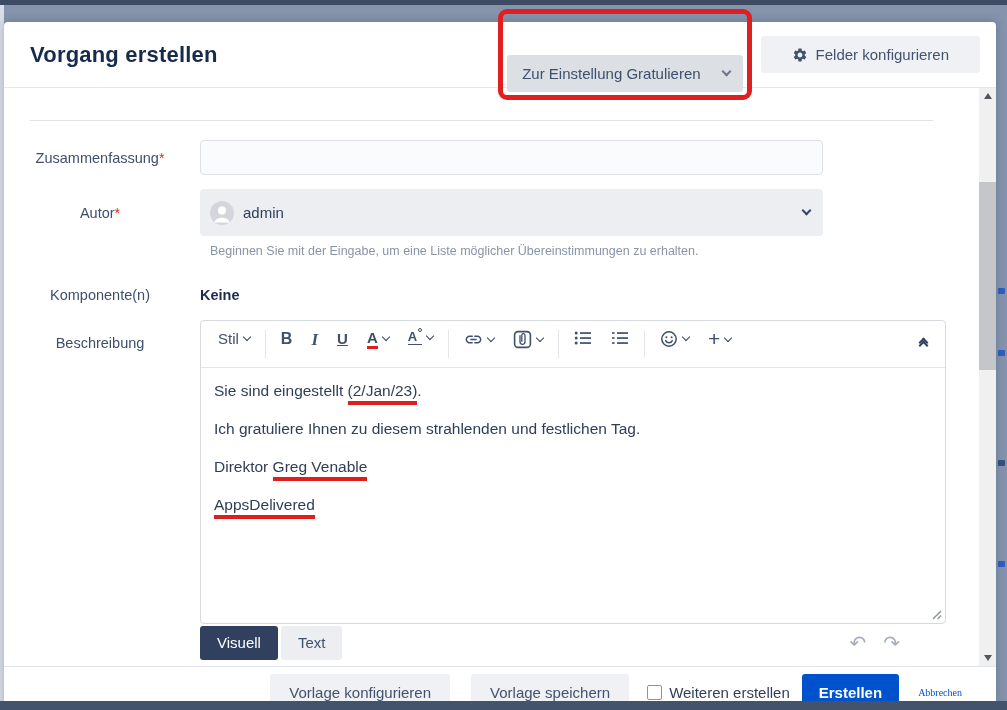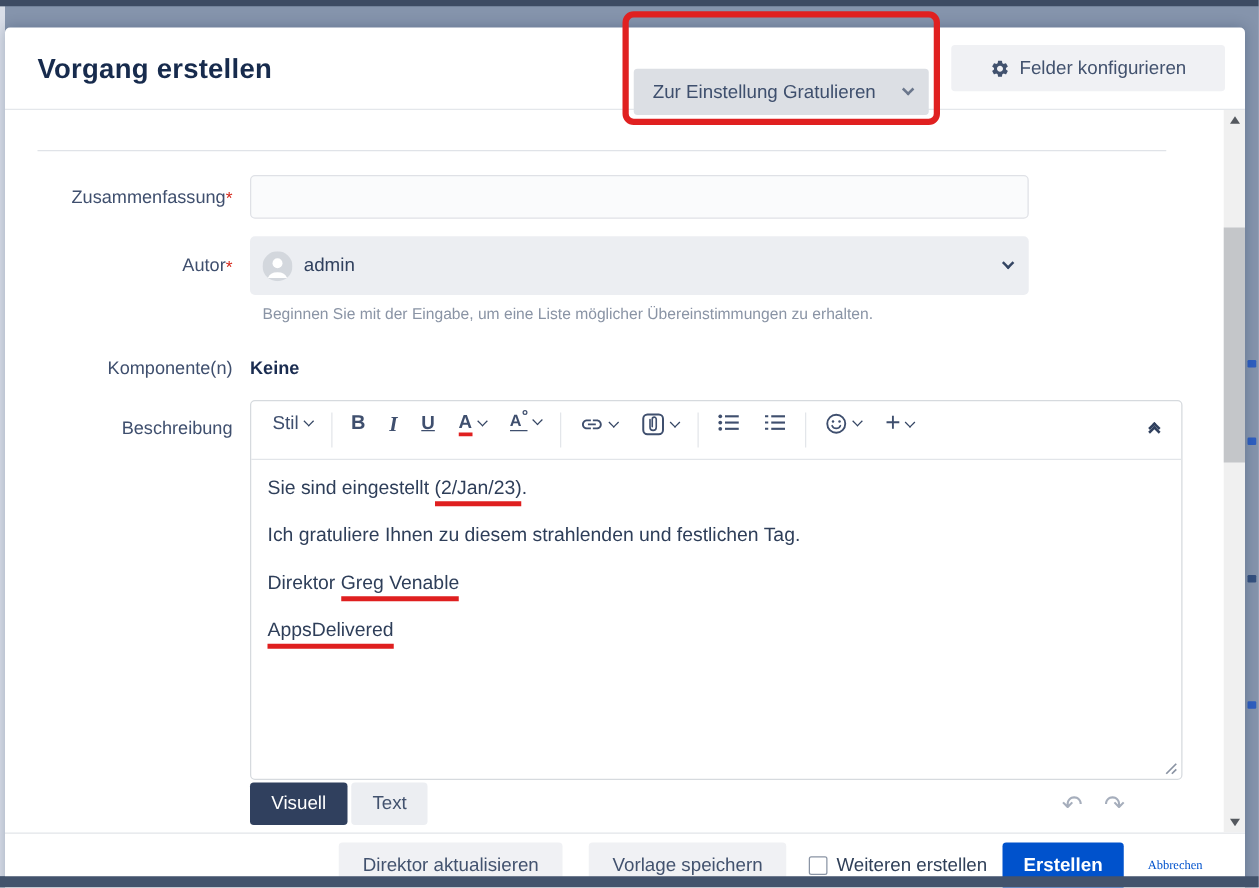--- a/index.html
+++ b/index.html
@@ -63,21 +63,21 @@
   .sb-arrow { position:absolute; left:0; width:17px; height:16px; display:flex; align-items:center; justify-content:center; }
   .sb-arrow.up { top:0; } .sb-arrow.down { bottom:0; }
   .tri-up   { width:0;height:0;border-left:4px solid transparent;border-right:4px solid transparent;border-bottom:6px solid #54585e; }
   .tri-down { width:0;height:0;border-left:4px solid transparent;border-right:4px solid transparent;border-top:6px solid #54585e; }
   .sb-thumb { position:absolute; left:0; top:94px; width:17px; height:188px; background:#c4c6c9; }
 
   .form-divider { margin:32px 46px 0 26px; border-top:1px solid #e0e3e8; }
 
   .row { display:flex; padding-left:10px; align-items:center; }
   .f-label {
-    flex:0 0 186px; text-align:right; padding-right:14px;
+    flex:0 0 186px; text-align:center; padding-right:14px;
     font-size:14.5px; color:#3f4f6e;
   }
   .req { color:#d52b1e; font-size:14px; vertical-align:top; }
   .txt-input {
     width:623px; height:35px; border:1px solid #dfe1e6; border-radius:4px;
     background:#fafbfc; font-family:inherit; font-size:15px; padding:0 10px; color:#172b4d; outline:none;
   }
   .select-box {
     width:623px; height:47px; background:#eceef2; border-radius:4px;
     display:flex; align-items:center; gap:9px; padding:0 13px 0 10px; cursor:pointer;
@@ -336,21 +336,21 @@
           <div class="tri-up"></div>
         </div>
       <div class="sb-thumb"></div>
       <div class="sb-arrow down">
           <div class="tri-down"></div>
         </div>
     </div>
   </div>
 
   <div class="m-footer">
-    <button class="btn-muted mr21">Direktor aktualisieren</button>
+    <button class="btn-muted mr21">Vorlage konfigurieren</button>
     <button class="btn-muted mr18">Vorlage speichern</button>
     <label class="chk-group mr12">
       <input type="checkbox" class="chk" style="">
       <span>Weiteren erstellen</span>
     </label>
     <button class="btn-primary mr13">Erstellen</button>
     <button class="link-cancel">Abbrechen</button>
   </div>
 </div>
 

